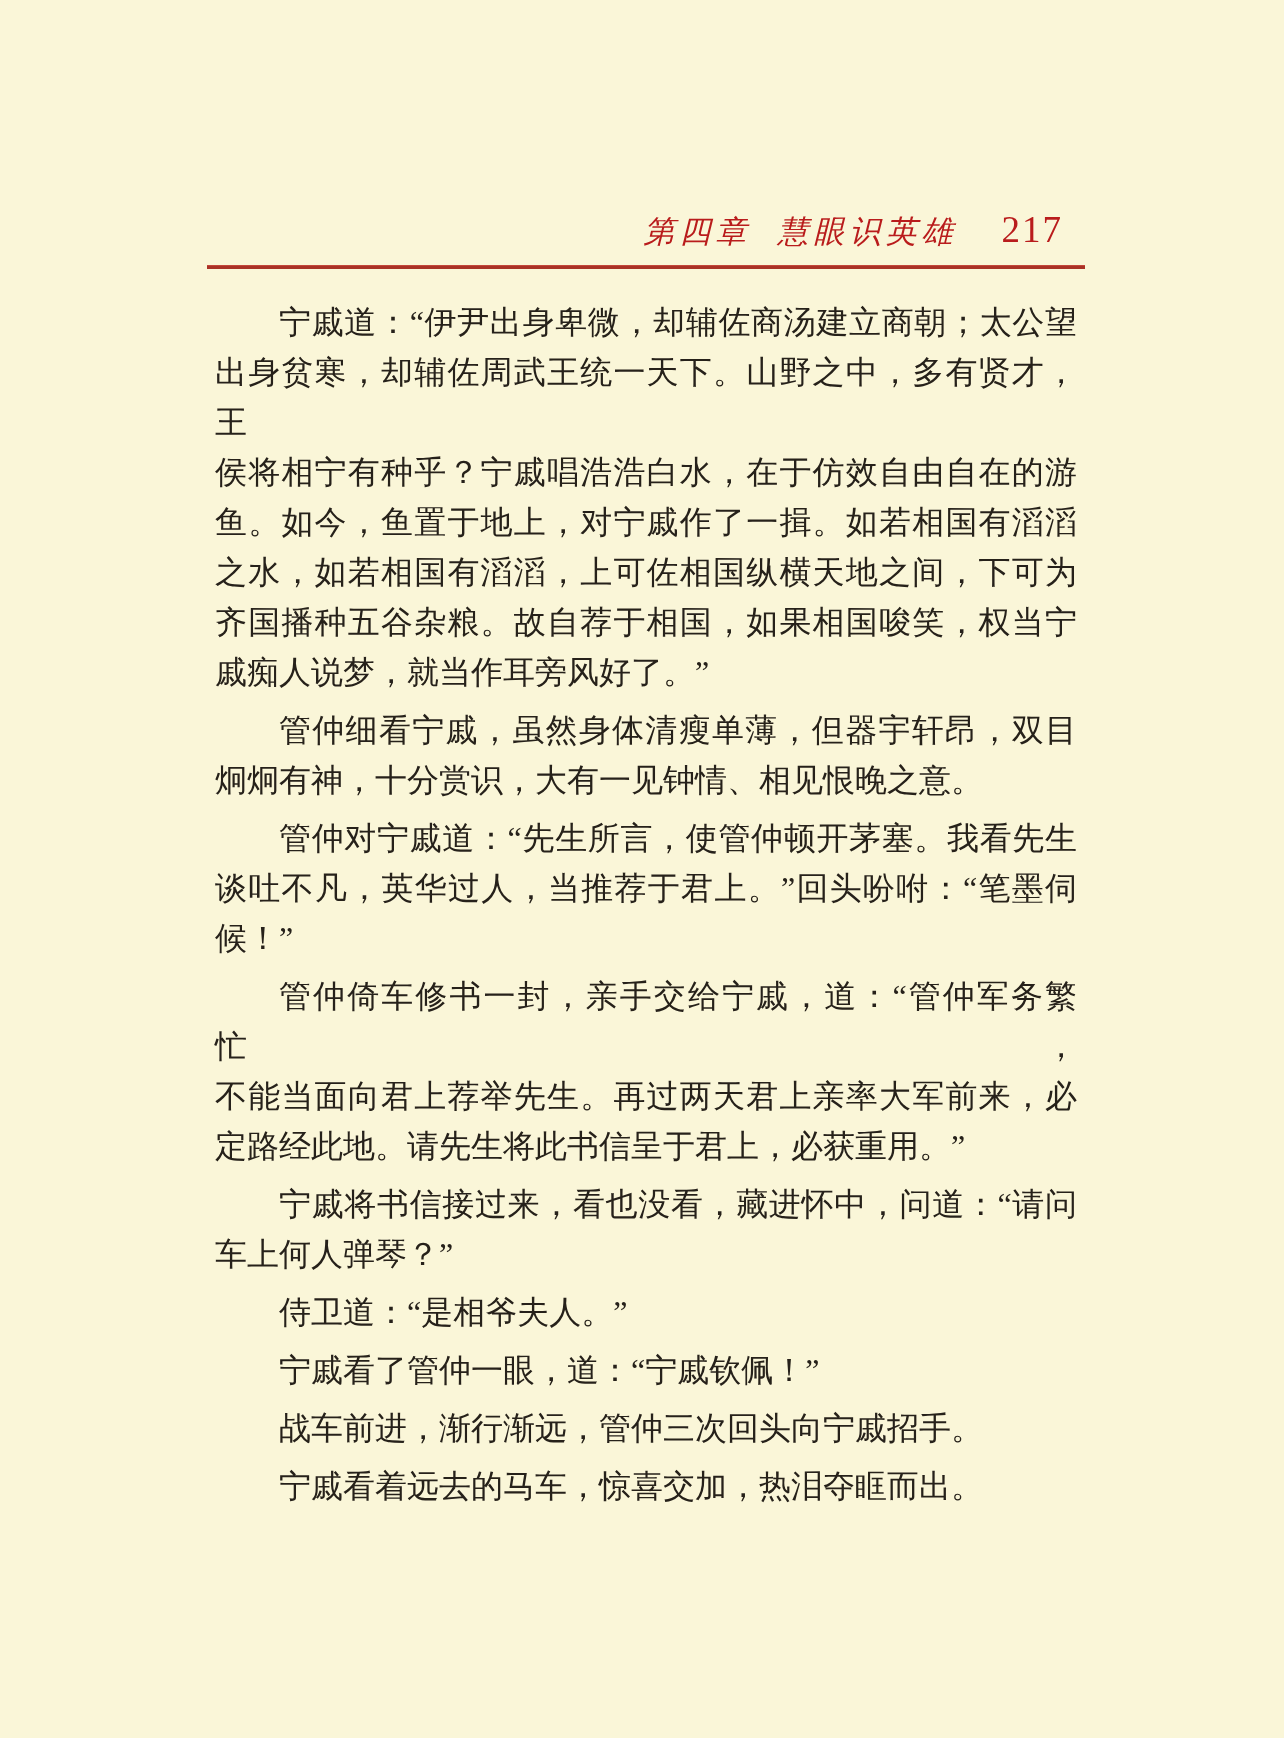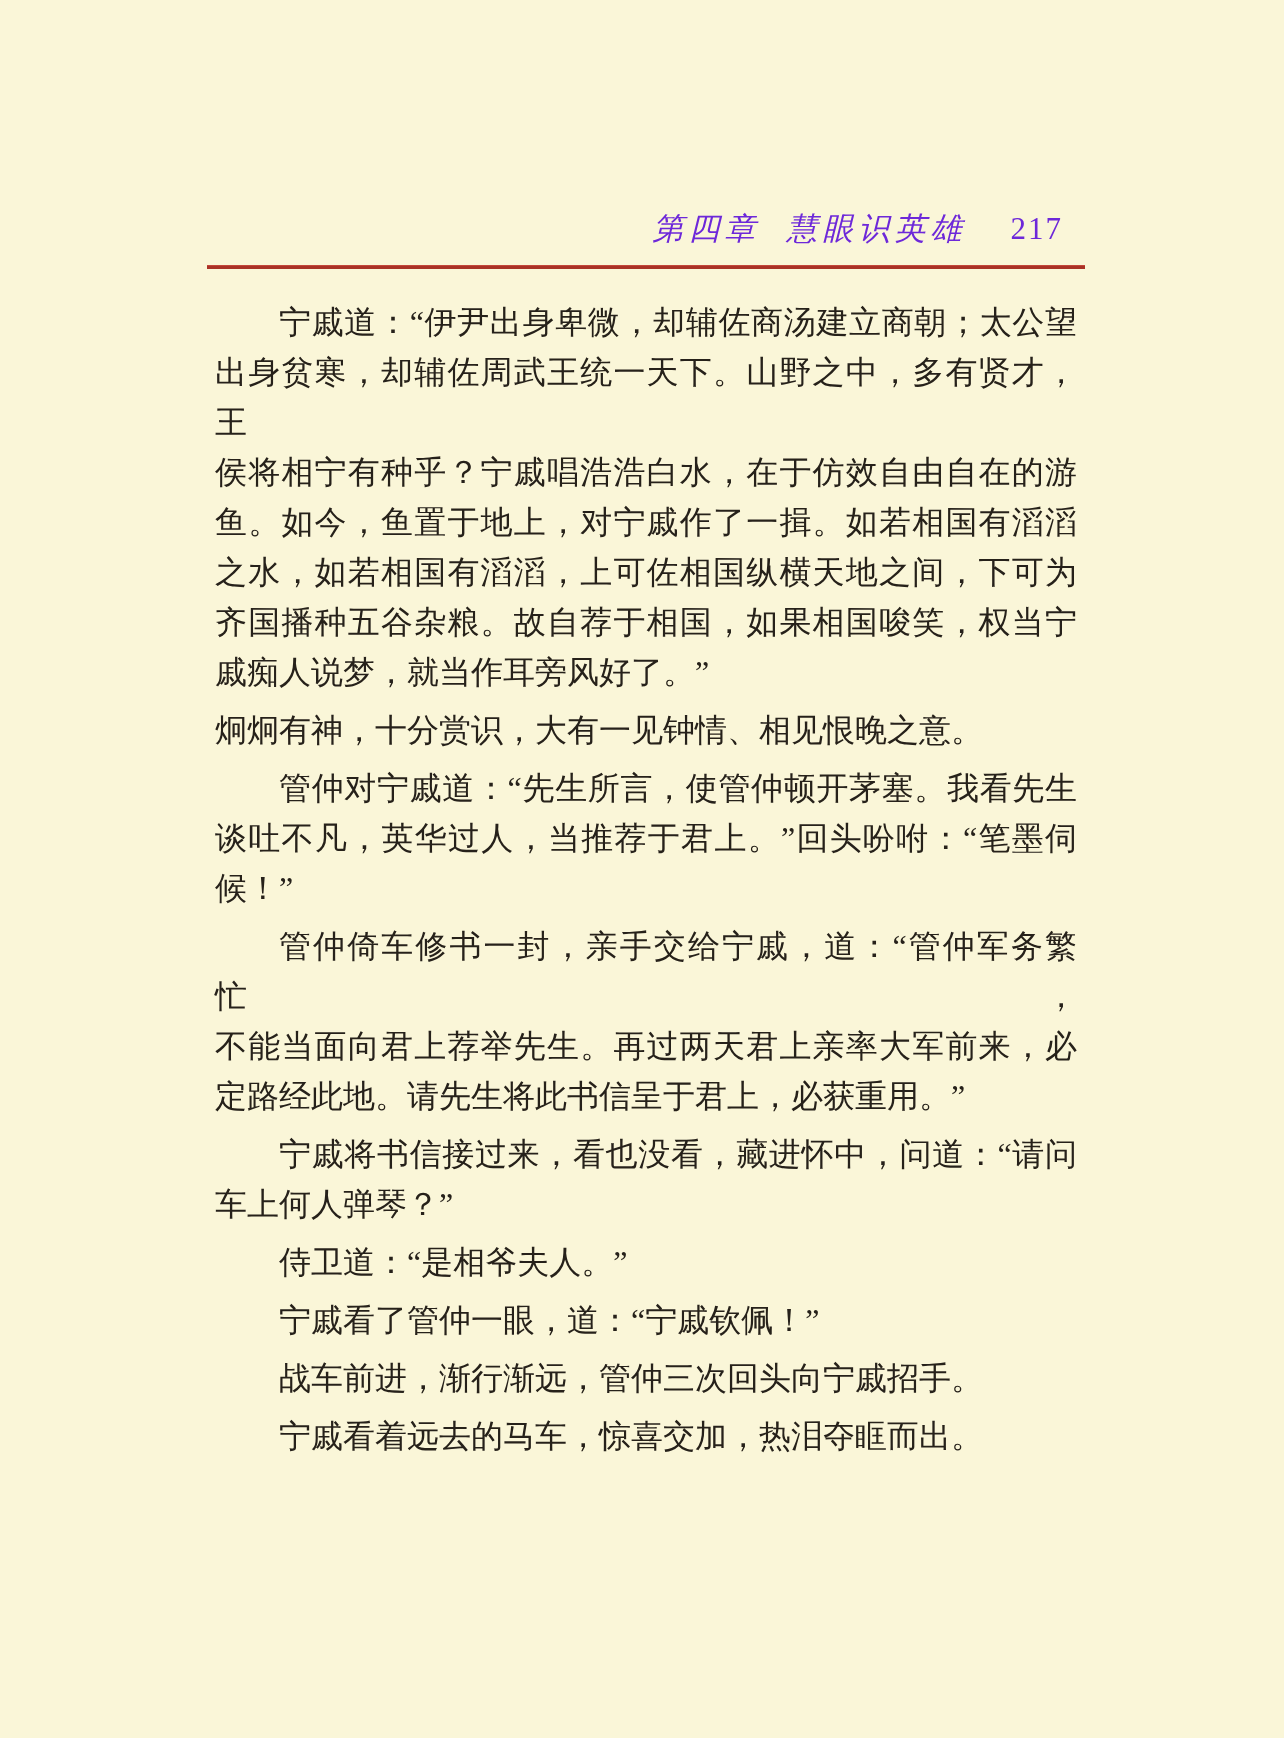--- a/index.html
+++ b/index.html
@@ -21,36 +21,36 @@
     width: 878px;
   }
   .header {
     position: absolute;
     top: 208px;
     left: 0;
     width: 856px; 
     display: flex;
     justify-content: flex-end;
     align-items: baseline;
-    color: #6d28d9;
+    color: #b91c1c;
     white-space: nowrap;
   }
   .header .chapter,
   .header .title {
     font-style: italic;           
     font-size: 31px;
     letter-spacing: 5px;
   }
   .header .title {
     margin-left: 26px;
     font-style: italic;
   }
   .header .pagenum {
     font-style: normal;
-    font-size: 31px;
+    font-size: 37px;
     letter-spacing: 2px;
     margin-left: 44px;
   }
   .rule {
     position: absolute;
     top: 265px;
     left: 0;
     width: 878px;
     height: 3px;
     background: #a93226;
@@ -100,20 +100,21 @@
         <div class="para">
           <div class="line first flush">宁戚道：“伊尹出身卑微，却辅佐商汤建立商朝；太公望</div>
           <div class="line flush">出身贫寒，却辅佐周武王统一天下。山野之中，多有贤才，王</div>
           <div class="line flush">侯将相宁有种乎？宁戚唱浩浩白水，在于仿效自由自在的游</div>
           <div class="line flush">鱼。如今，鱼置于地上，对宁戚作了一揖。如若相国有滔滔</div>
           <div class="line flush">之水，如若相国有滔滔，上可佐相国纵横天地之间，下可为</div>
           <div class="line flush">齐国播种五谷杂粮。故自荐于相国，如果相国唆笑，权当宁</div>
           <div class="line">戚痴人说梦，就当作耳旁风好了。”</div>
         </div>
         <div class="para">
+          <div class="line first flush">管仲细看宁戚，虽然身体清瘦单薄，但器宇轩昂，双目</div>
           <div class="line">炯炯有神，十分赏识，大有一见钟情、相见恨晚之意。</div>
         </div>
         <div class="para">
           <div class="line first flush">管仲对宁戚道：“先生所言，使管仲顿开茅塞。我看先生</div>
           <div class="line flush">谈吐不凡，英华过人，当推荐于君上。”回头吩咐：“笔墨伺</div>
           <div class="line">候！”</div>
         </div>
         <div class="para">
           <div class="line first flush">管仲倚车修书一封，亲手交给宁戚，道：“管仲军务繁忙，</div>
           <div class="line flush">不能当面向君上荐举先生。再过两天君上亲率大军前来，必</div>

